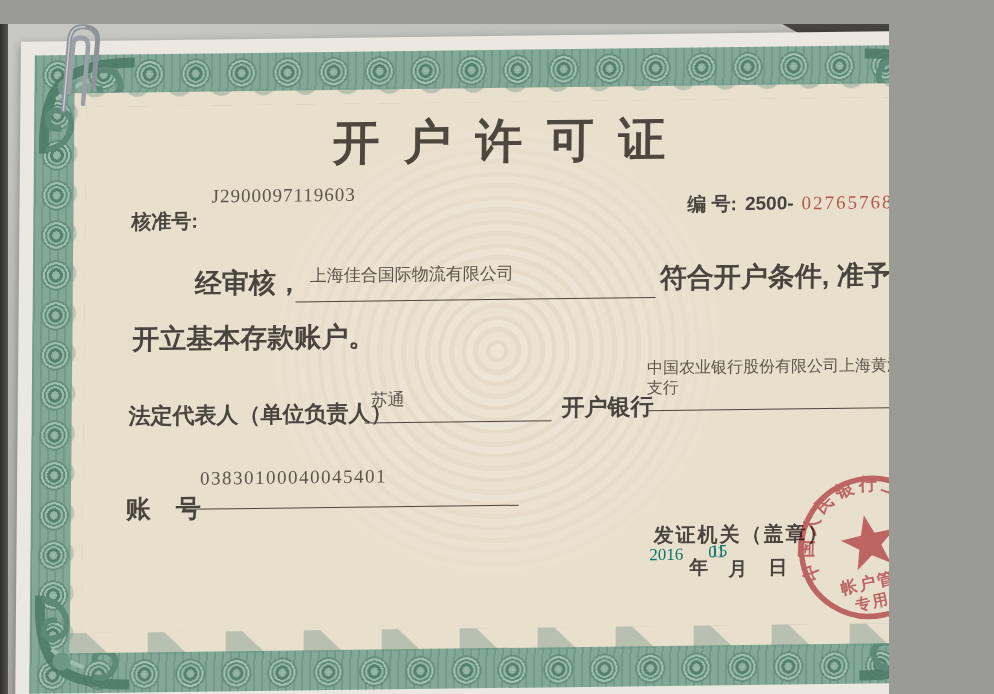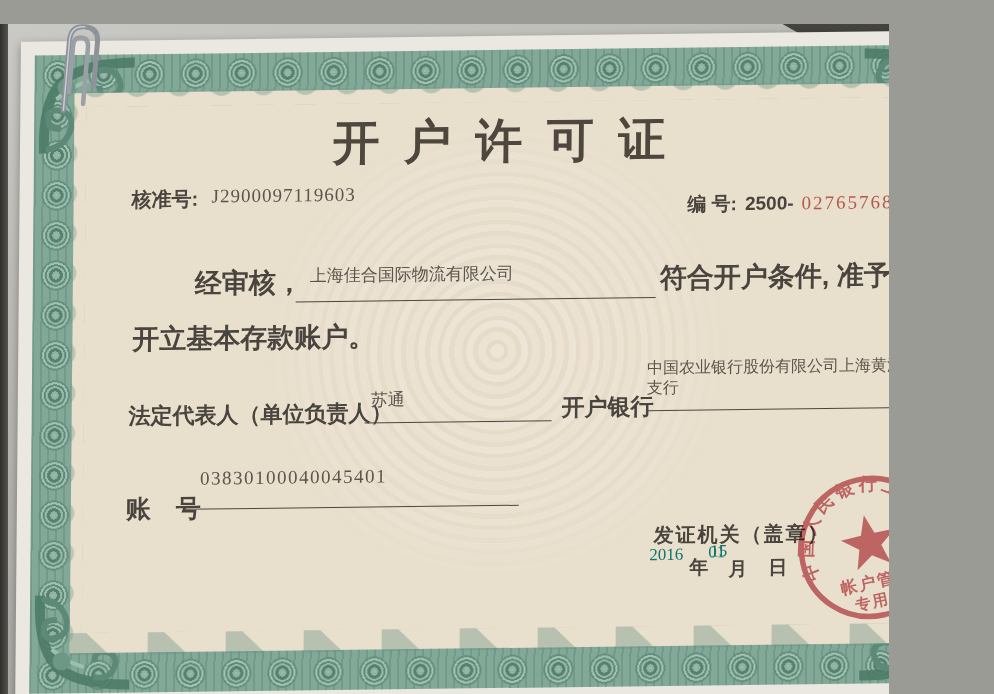--- a/index.html
+++ b/index.html
@@ -85,21 +85,21 @@
   .abs { position:absolute; white-space:nowrap; }
   .title {
     left:0; right:0; top:74px; text-align:center;
     font-family:"Liberation Serif","DejaVu Serif",serif;
     font-size:47px; font-weight:700; letter-spacing:.52em; text-indent:.52em;
     color:#4e473d;
   }
   .lbl   { font-weight:600; }
   .value { color:#5b554b; font-family:"Liberation Serif","DejaVu Serif",serif; }
 
-  .f-approval-label { left:112px; top:146px; font-size:20px; }
+  .f-approval-label { left:112px; top:168px; font-size:20px; }
   .f-approval-value { left:192px; top:146px; font-size:19px; letter-spacing:1px; }
 
   .serial-row { left:668px; top:158px; font-size:19px; display:flex; gap:8px; align-items:baseline; }
   .serial-red { color:#b5574a; letter-spacing:2px; font-family:"Liberation Serif","DejaVu Serif",serif; }
 
   .f-audit-prefix { left:176px; top:226px; font-size:27px; }
   .u-line { border-bottom:1.6px solid #4c463d; display:flex; align-items:flex-start; }
   .u-company { left:277px; top:224px; width:360px; height:40px; padding:2px 0 0 14px; font-size:17px; }
   .f-audit-suffix { left:641px; top:226px; font-size:27px; }
   .f-audit-line2  { left:114px; top:281px; font-size:27px; }

